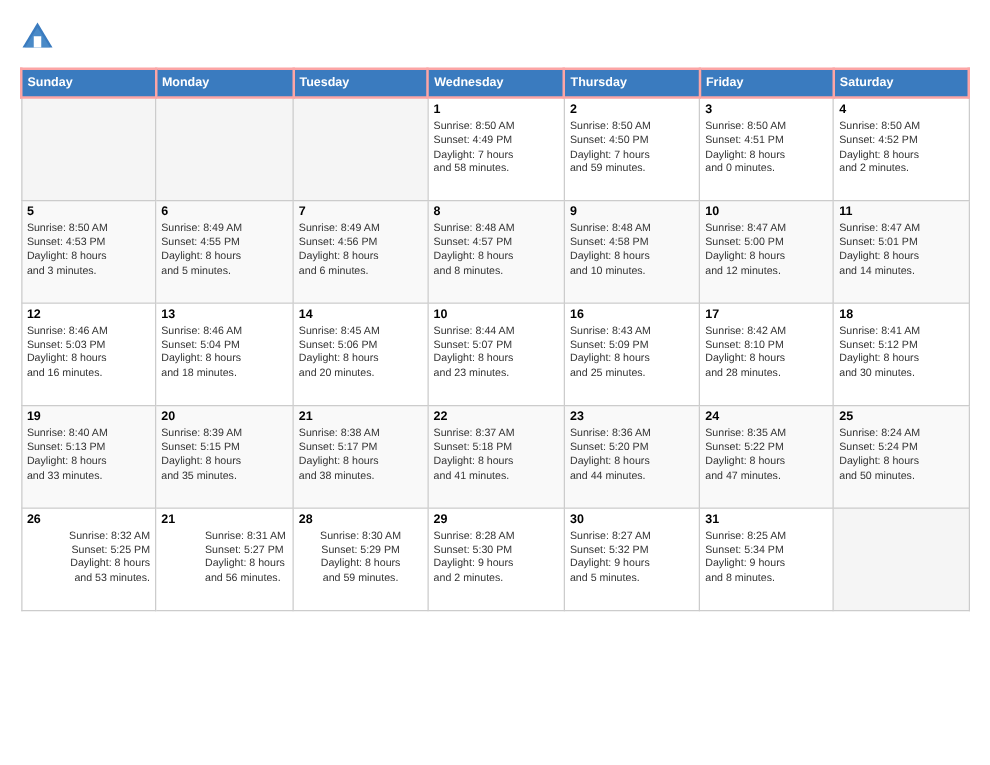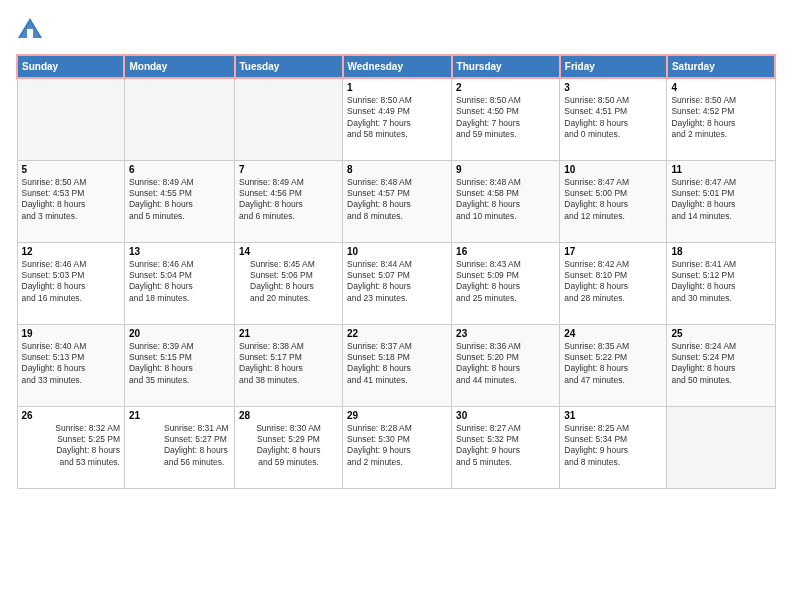--- a/index.html
+++ b/index.html
@@ -216,21 +216,21 @@
           </td>
           <td>
             <div class="day-number">13</div>
             <div class="day-info" style="white-space: pre-line;">Sunrise: 8:46 AM
 Sunset: 5:04 PM
 Daylight: 8 hours
 and 18 minutes.</div>
           </td>
           <td>
             <div class="day-number">14</div>
-            <div class="day-info" style="white-space: pre-line; margin-left: 11px;">Sunrise: 8:45 AM
+            <div class="day-info" style="white-space: pre-line;">Sunrise: 8:45 AM
 Sunset: 5:06 PM
 Daylight: 8 hours
 and 20 minutes.</div>
           </td>
           <td>
             <div class="day-number">10</div>
             <div class="day-info" style="white-space: pre-line;">Sunrise: 8:44 AM
 Sunset: 5:07 PM
 Daylight: 8 hours
 and 23 minutes.</div>

